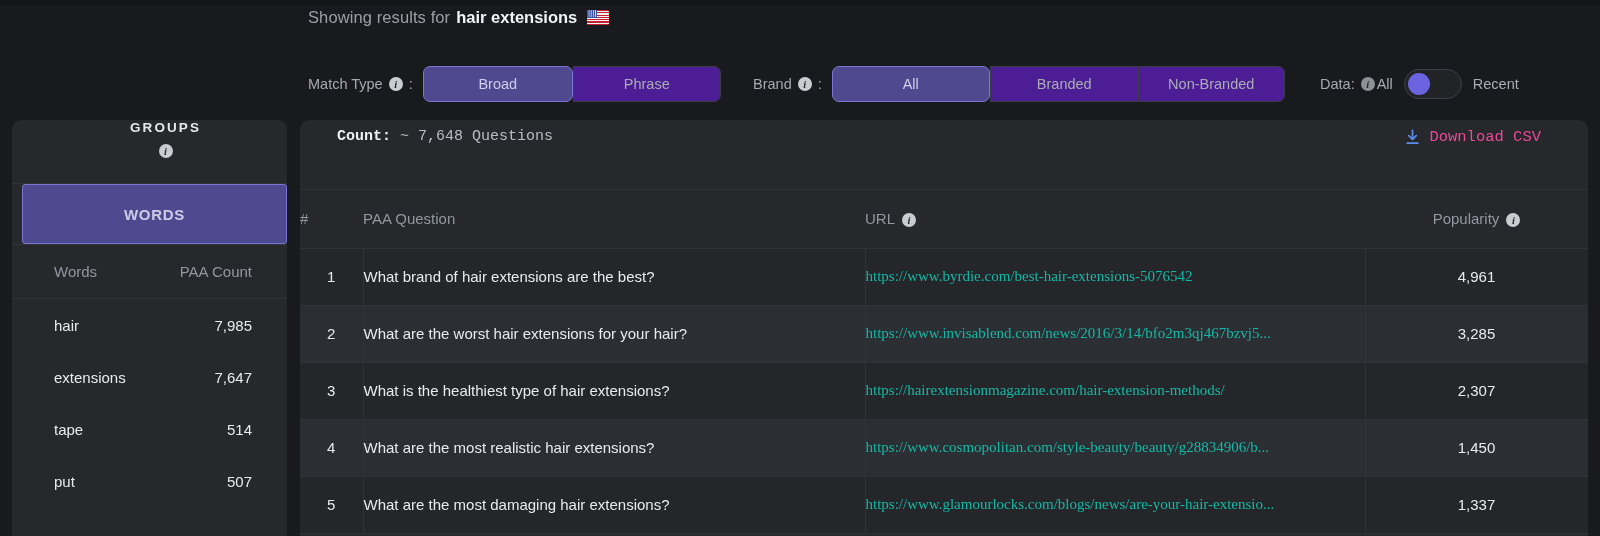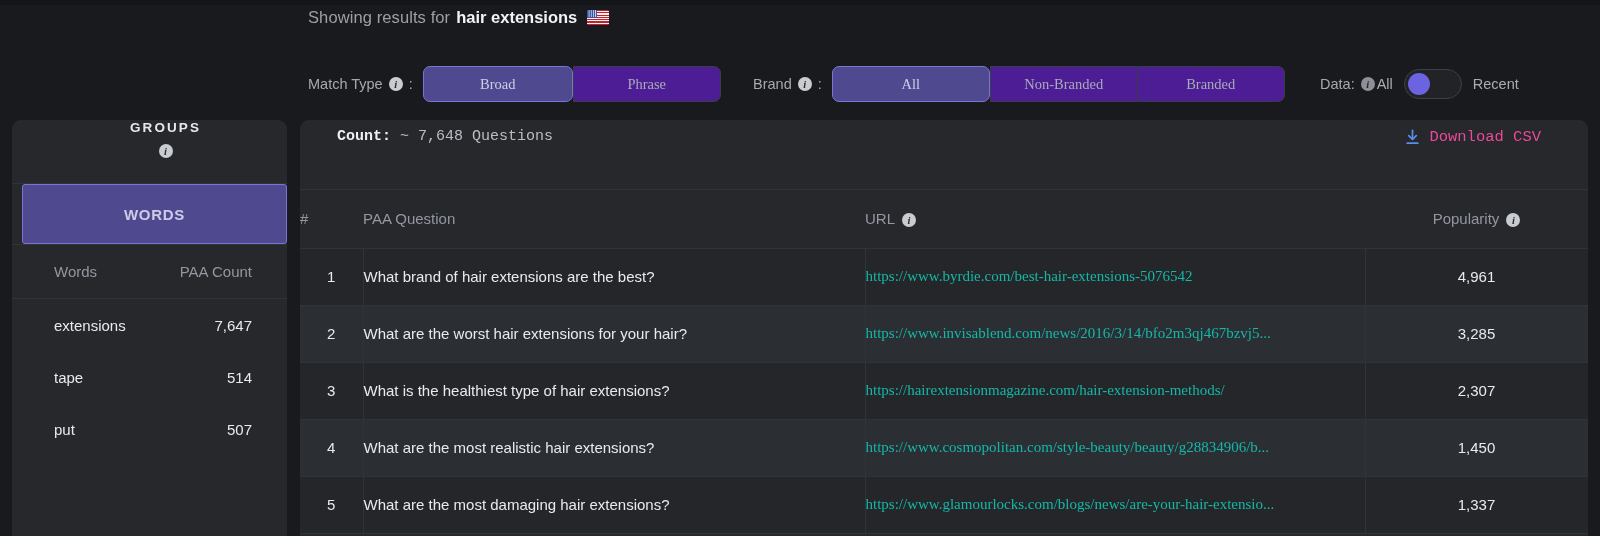--- a/index.html
+++ b/index.html
@@ -62,21 +62,20 @@
     font-size: 10.5px; font-weight: 700; font-style: italic;
     display: inline-flex; align-items: center; justify-content: center;
     font-family: "Liberation Serif", serif;
     flex: none;
   }
   .info-icon.dim { background: #8d9197; color: #26282c; }
 
   .segmented {
     display: flex; margin-left: 10px;
     border-radius: 11px;
-    font-family: Liberation Serif, serif;
   }
   .seg-btn {
     height: 36px;
     display: flex; align-items: center; justify-content: center;
     font-size: 14.5px; color: #a8adb4;
     background: #4c1d95;
     border: 1px solid #3a3d44;
     border-right-width: 0;
     cursor: pointer;
     white-space: nowrap;
@@ -230,22 +229,22 @@
   </div>
 
   <div class="filter-group" style="left:753px;">
     <span class="filter-label">
       <span>Brand</span>
       <span class="info-icon">i</span>
       <span>:</span>
     </span>
     <div class="segmented">
       <div class="seg-btn active" style="width:158px;">All</div>
+      <div class="seg-btn" style="width:148px;">Branded</div>
       <div class="seg-btn" style="width:147px;">Non-Branded</div>
-      <div class="seg-btn" style="width:148px;">Branded</div>
     </div>
   </div>
 
   <div class="filter-group" style="left:1320px;">
     <span class="filter-label">
       <span>Data:</span>
       <span class="info-icon dim">i</span>
     </span>
     <div class="toggle-wrap">
       <span class="toggle-opt">All</span>
@@ -262,20 +261,24 @@
   <div class="sidebar-head">
     <span class="sidebar-title">GROUPS</span>
     <span class="info-icon">i</span>
   </div>
   <div class="tabs">
     <div class="tab active">WORDS</div>
   </div>
   <div class="sb-colhead">
     <span class="c1">Words</span>
     <span class="c2">PAA Count</span>
+  </div>
+  <div class="sb-row">
+    <span class="c1">hair</span>
+    <span class="c2">7,985</span>
   </div>
   <div class="sb-row">
     <span class="c1">extensions</span>
     <span class="c2">7,647</span>
   </div>
   <div class="sb-row">
     <span class="c1">tape</span>
     <span class="c2">514</span>
   </div>
   <div class="sb-row">

